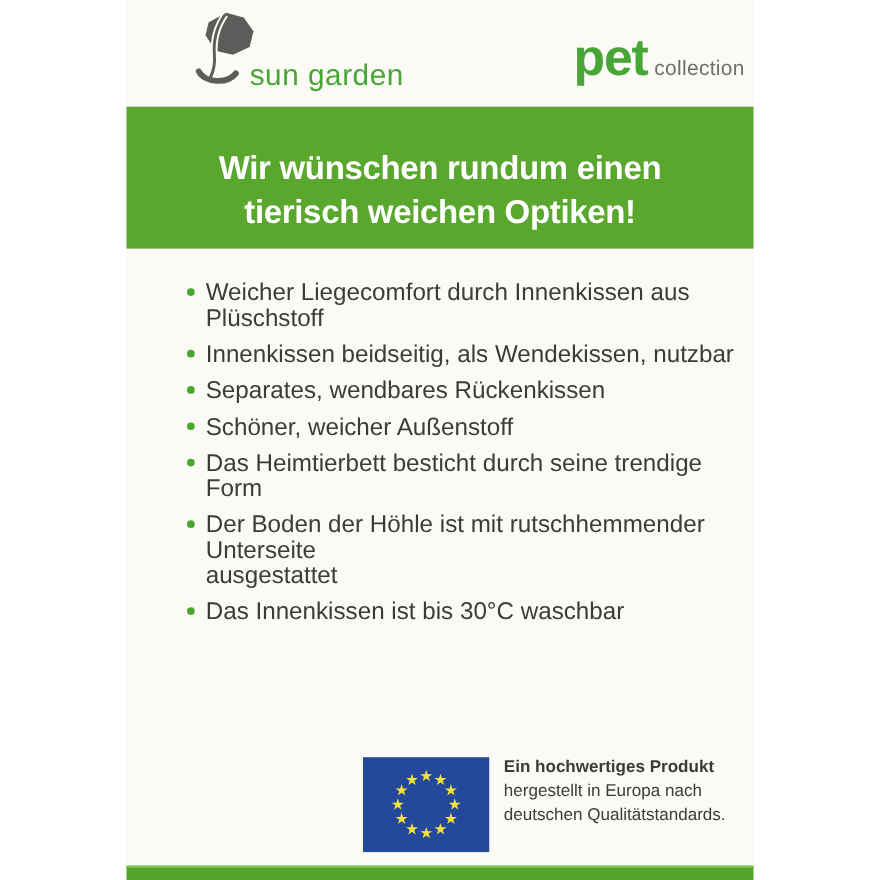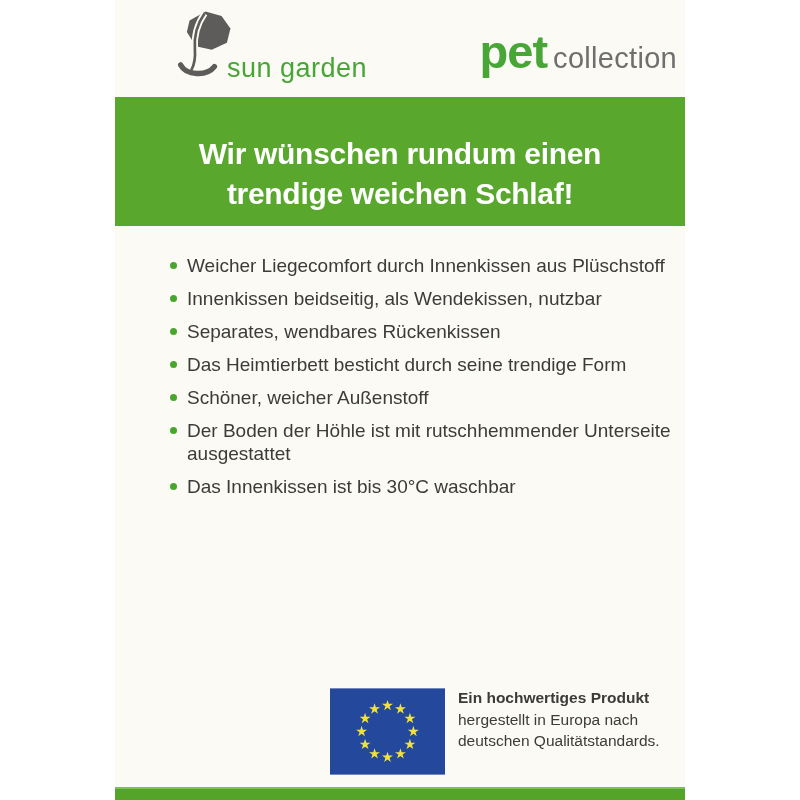--- a/index.html
+++ b/index.html
@@ -21,21 +21,21 @@
   }
   .wordmark{
     position:absolute;right:8px;top:24px;
     display:flex;align-items:baseline;
   }
   .wordmark .bold{
     font-size:47px;font-weight:bold;color:var(--brand_green,#47a636);
     letter-spacing:-1px;
   }
   .wordmark .rest{
-    font-size:29px;color:var(--collection_gray,#6f6f6e);margin-left:6px;
+    font-size:19px;color:var(--collection_gray,#6f6f6e);margin-left:6px;
     letter-spacing:0.3px;
     text-align:center;
   }
   
   .banner{
     position:absolute;left:0;right:0;top:97px;height:129px;
     background:var(--banner_green,#5aa72e);
     display:flex;flex-direction:column;align-items:center;justify-content:center;
     box-sizing:border-box;padding-top:24px;
   }
@@ -43,21 +43,21 @@
     color:var(--banner_text,#fff);font-size:30px;font-weight:bold;
     line-height:40px;letter-spacing:-0.3px;text-align:center;
   }
   
   .features{
     position:absolute;left:55px;right:5px;top:254px;
     margin:0;padding:0;list-style:none;
   }
   .features li{
     position:relative;padding-left:17px;margin-bottom:10px;
-    font-size:19px;line-height:23px;color:var(--body_text,#3b3b3a);
+    font-size:22px;line-height:23px;color:var(--body_text,#3b3b3a);
   }
   .features li .dot{
     position:absolute;left:0;top:8px;width:7px;height:7px;border-radius:50%;
     background:var(--bullet_green,#4aa52e);
   }
   .features li .txt{white-space:pre-line;}
   
   .eu-flag{position:absolute;left:215px;top:687px;width:115px;height:89px;}
   .footer-text{
     position:absolute;left:343px;top:687px;
@@ -83,43 +83,43 @@
   </svg>
   <div class="logo-text">sun garden</div>
 
   <div class="wordmark">
     <span class="bold">pet</span>
     <span class="rest">collection</span>
   </div>
 
   <div class="banner">
     <div class="line">Wir wünschen rundum einen</div>
-    <div class="line">trendige weichen Schlaf!</div>
+    <div class="line">tierisch weichen Optiken!</div>
   </div>
 
   <ul class="features">
       <li>
       <span class="dot"></span>
       <span class="txt">Weicher Liegecomfort durch Innenkissen aus Plüschstoff</span>
     </li>
       <li>
       <span class="dot"></span>
       <span class="txt">Innenkissen beidseitig, als Wendekissen, nutzbar</span>
     </li>
       <li>
       <span class="dot"></span>
       <span class="txt">Separates, wendbares Rückenkissen</span>
     </li>
       <li>
       <span class="dot"></span>
-      <span class="txt">Das Heimtierbett besticht durch seine trendige Form</span>
+      <span class="txt">Schöner, weicher Außenstoff</span>
     </li>
       <li>
       <span class="dot"></span>
-      <span class="txt">Schöner, weicher Außenstoff</span>
+      <span class="txt">Das Heimtierbett besticht durch seine trendige Form</span>
     </li>
       <li>
       <span class="dot"></span>
       <span class="txt">Der Boden der Höhle ist mit rutschhemmender Unterseite
 ausgestattet</span>
     </li>
       <li>
       <span class="dot"></span>
       <span class="txt">Das Innenkissen ist bis 30°C waschbar</span>
     </li>

